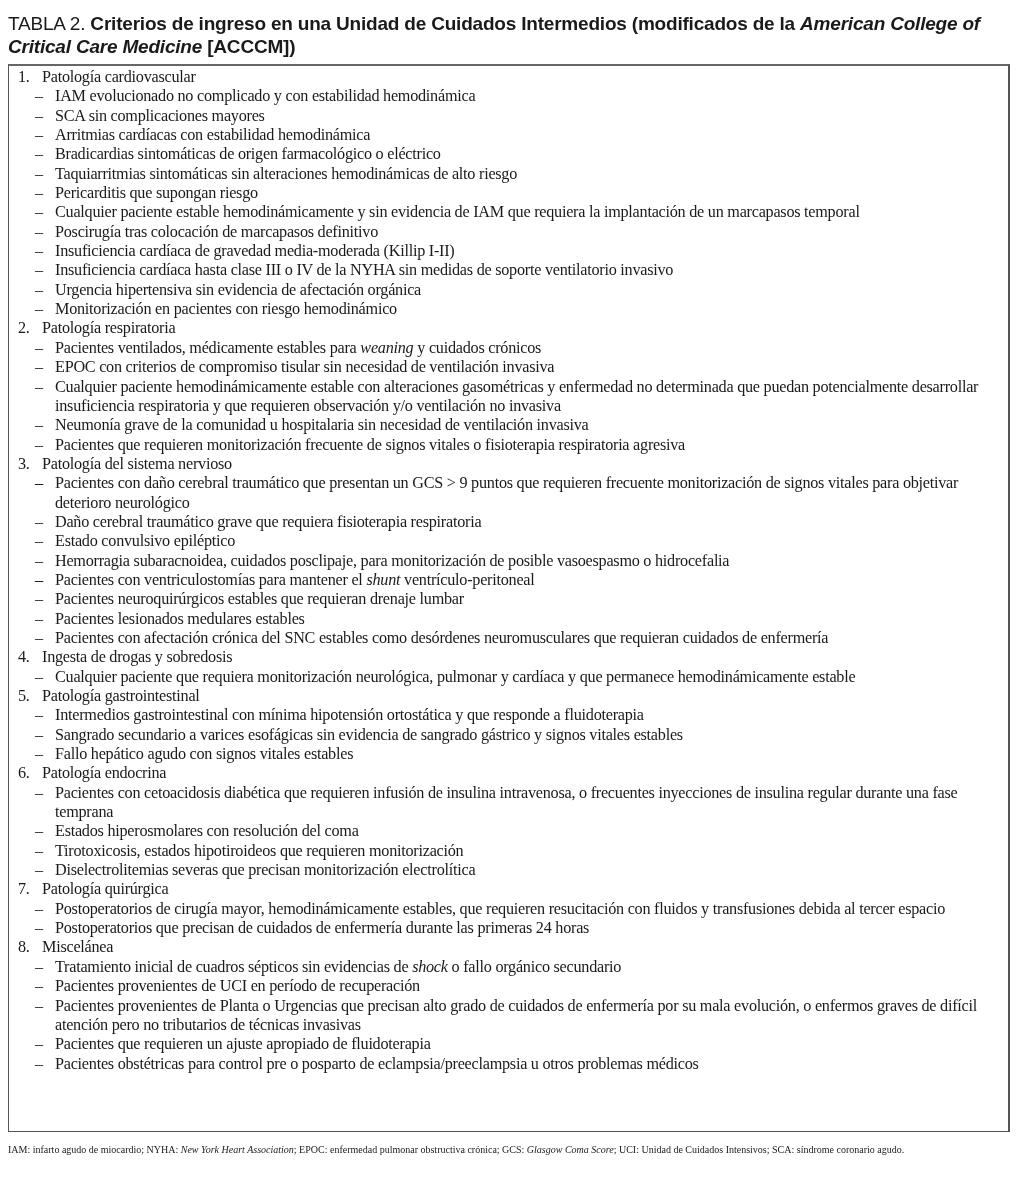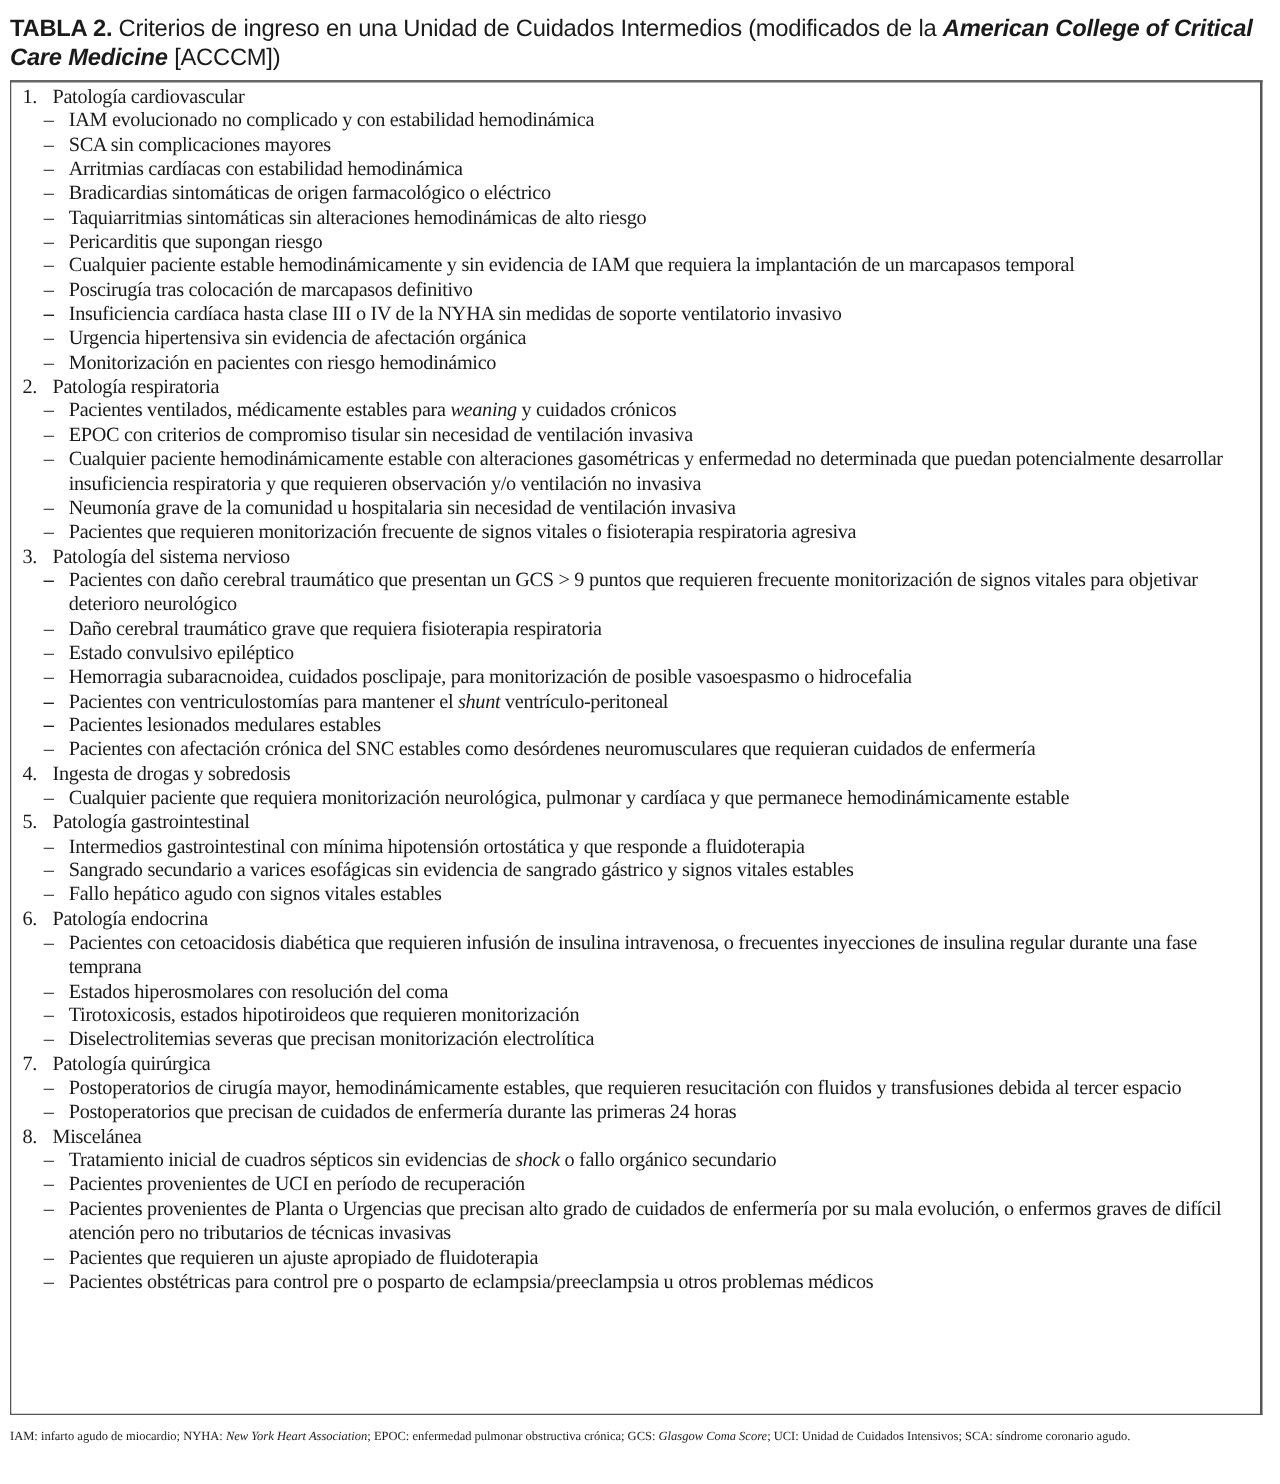--- a/index.html
+++ b/index.html
@@ -2,22 +2,22 @@
 <html><head>
 <meta charset="utf-8">
 <style>
   html, body { margin: 0; padding: 0; background: #ffffff; }
   body { width: 1024px; height: 1187px; position: relative; overflow: hidden; color: #1a1a1a; }
   .title {
     position: absolute; left: 8px; top: 12px; width: 1000px;
     font-family: "Liberation Sans", sans-serif; font-size: 19px; line-height: 23px;
     color: #1a1a1a; letter-spacing: -0.2px;
   }
-  .title .label { font-weight: bold; }
-  .title .bold { font-weight: normal; }
+  .title .label { font-weight: normal; }
+  .title .bold { font-weight: bold; }
   .title .it { font-style: italic; font-weight: bold; }
   .table-box {
     position: absolute; left: 8px; top: 64px; width: 1002px; height: 1068px;
     border: 1px solid #555; border-top: 2px solid #666; border-right: 2px solid #555;
     box-sizing: border-box;
   }
   .content {
     position: absolute; left: 18px; top: 68px; width: 990px;
     font-family: "Liberation Serif", serif; font-size: 16.2px; line-height: 19.35px;
     letter-spacing: -0.25px;
@@ -48,39 +48,39 @@
 <div class="content" id="criteria-list">
     <div class="section-head"><span class="num">1.</span><span>Patología cardiovascular</span></div>
     <div class="item"><span class="dash">–</span><span>IAM evolucionado no complicado y con estabilidad hemodinámica</span></div>
     <div class="item"><span class="dash">–</span><span>SCA sin complicaciones mayores</span></div>
     <div class="item"><span class="dash">–</span><span>Arritmias cardíacas con estabilidad hemodinámica</span></div>
     <div class="item"><span class="dash">–</span><span>Bradicardias sintomáticas de origen farmacológico o eléctrico</span></div>
     <div class="item"><span class="dash">–</span><span>Taquiarritmias sintomáticas sin alteraciones hemodinámicas de alto riesgo</span></div>
     <div class="item"><span class="dash">–</span><span>Pericarditis que supongan riesgo</span></div>
     <div class="item"><span class="dash">–</span><span>Cualquier paciente estable hemodinámicamente y sin evidencia de IAM que requiera la implantación de un marcapasos temporal</span></div>
     <div class="item"><span class="dash">–</span><span>Poscirugía tras colocación de marcapasos definitivo</span></div>
-    <div class="item"><span class="dash">–</span></div>
+    <div class="item"><span class="dash">–</span><span>Insuficiencia cardíaca de gravedad media-moderada (Killip I-II)</span></div>
     <div class="item"><span class="dash">–</span><span>Insuficiencia cardíaca hasta clase III o IV de la NYHA sin medidas de soporte ventilatorio invasivo</span></div>
     <div class="item"><span class="dash">–</span><span>Urgencia hipertensiva sin evidencia de afectación orgánica</span></div>
     <div class="item"><span class="dash">–</span><span>Monitorización en pacientes con riesgo hemodinámico</span></div>
     <div class="section-head"><span class="num">2.</span><span>Patología respiratoria</span></div>
     <div class="item"><span class="dash">–</span><span>Pacientes ventilados, médicamente estables para </span><em>weaning</em><span> y cuidados crónicos</span></div>
     <div class="item"><span class="dash">–</span><span>EPOC con criterios de compromiso tisular sin necesidad de ventilación invasiva</span></div>
     <div class="item"><span class="dash">–</span><span>Cualquier paciente hemodinámicamente estable con alteraciones gasométricas y enfermedad no determinada que puedan potencialmente desarrollar insuficiencia respiratoria y que requieren observación y/o ventilación no invasiva</span></div>
     <div class="item"><span class="dash">–</span><span>Neumonía grave de la comunidad u hospitalaria sin necesidad de ventilación invasiva</span></div>
     <div class="item"><span class="dash">–</span><span>Pacientes que requieren monitorización frecuente de signos vitales o fisioterapia respiratoria agresiva</span></div>
     <div class="section-head"><span class="num">3.</span><span>Patología del sistema nervioso</span></div>
     <div class="item"><span class="dash">–</span></div>
     <div class="item"><span class="dash">–</span><span>Pacientes con daño cerebral traumático que presentan un GCS &gt; 9 puntos que requieren frecuente monitorización de signos vitales para objetivar deterioro neurológico</span></div>
     <div class="item"><span class="dash">–</span><span>Daño cerebral traumático grave que requiera fisioterapia respiratoria</span></div>
     <div class="item"><span class="dash">–</span><span>Estado convulsivo epiléptico</span></div>
     <div class="item"><span class="dash">–</span><span>Hemorragia subaracnoidea, cuidados posclipaje, para monitorización de posible vasoespasmo o hidrocefalia</span></div>
     <div class="item"><span class="dash">–</span></div>
     <div class="item"><span class="dash">–</span><span>Pacientes con ventriculostomías para mantener el </span><em>shunt</em><span> ventrículo-peritoneal</span></div>
-    <div class="item"><span class="dash">–</span></div>
+    <div class="item"><span class="dash">–</span><span>Pacientes neuroquirúrgicos estables que requieran drenaje lumbar</span></div>
     <div class="item"><span class="dash">–</span><span>Pacientes lesionados medulares estables</span></div>
     <div class="item"><span class="dash">–</span><span>Pacientes con afectación crónica del SNC estables como desórdenes neuromusculares que requieran cuidados de enfermería</span></div>
     <div class="section-head"><span class="num">4.</span><span>Ingesta de drogas y sobredosis</span></div>
     <div class="item"><span class="dash">–</span><span>Cualquier paciente que requiera monitorización neurológica, pulmonar y cardíaca y que permanece hemodinámicamente estable</span></div>
     <div class="section-head"><span class="num">5.</span><span>Patología gastrointestinal</span></div>
     <div class="item"><span class="dash">–</span><span>Intermedios gastrointestinal con mínima hipotensión ortostática y que responde a fluidoterapia</span></div>
     <div class="item"><span class="dash">–</span><span>Sangrado secundario a varices esofágicas sin evidencia de sangrado gástrico y signos vitales estables</span></div>
     <div class="item"><span class="dash">–</span><span>Fallo hepático agudo con signos vitales estables</span></div>
     <div class="section-head"><span class="num">6.</span><span>Patología endocrina</span></div>
     <div class="item"><span class="dash">–</span><span>Pacientes con cetoacidosis diabética que requieren infusión de insulina intravenosa, o frecuentes inyecciones de insulina regular durante una fase temprana</span></div>

